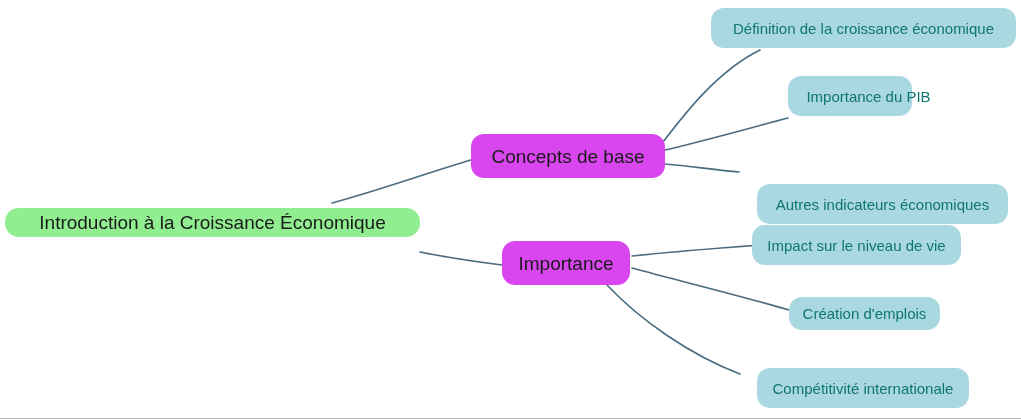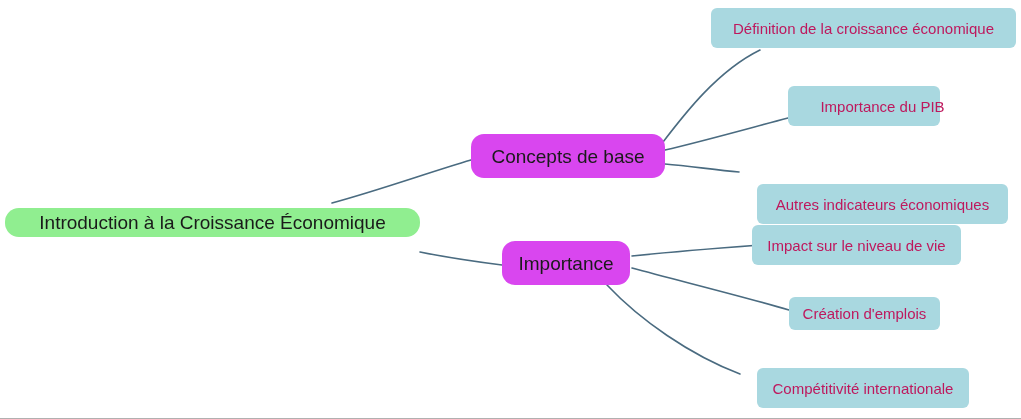--- a/index.html
+++ b/index.html
@@ -44,23 +44,23 @@
     border-radius: 14px;
   }
   .node.branch {
     background: #d946ef;
     color: #1a1a1a;
     font-size: 19px;
     border-radius: 13px;
   }
   .node.leaf {
     background: #a9d8e0;
-    color: #be185d;
+    color: #0f766e;
     font-size: 15px;
-    border-radius: 6px;
+    border-radius: 13px;
   }
   .node-label {
     display: block;
     pointer-events: none;
   }
 </style>
 </head>
 <body>
 
 <div id="mindmap">
@@ -83,21 +83,21 @@
   </div>
 
   <div class="node branch" style="left: 471px; top: 134px; width: 194px; height: 44px;">
     <span class="node-label">Concepts de base</span>
   </div>
 
   <div class="node leaf" style="left: 711px; top: 8px; width: 305px; height: 40px;">
     <span class="node-label">Définition de la croissance économique</span>
   </div>
 
-  <div class="node leaf" style="left: 788px; top: 86px; width: 152px; height: 40px; padding-left: 37px;">
+  <div class="node leaf" style="left: 788px; top: 76px; width: 124px; height: 40px; padding-left: 37px;">
     <span class="node-label">Importance du PIB</span>
   </div>
 
   <div class="node leaf" style="left: 757px; top: 152px; width: 251px; height: 40px; margin-top: 32px;">
     <span class="node-label">Autres indicateurs économiques</span>
   </div>
 
   <div class="node branch" style="left: 502px; top: 241px; width: 128px; height: 44px;">
     <span class="node-label">Importance</span>
   </div>

